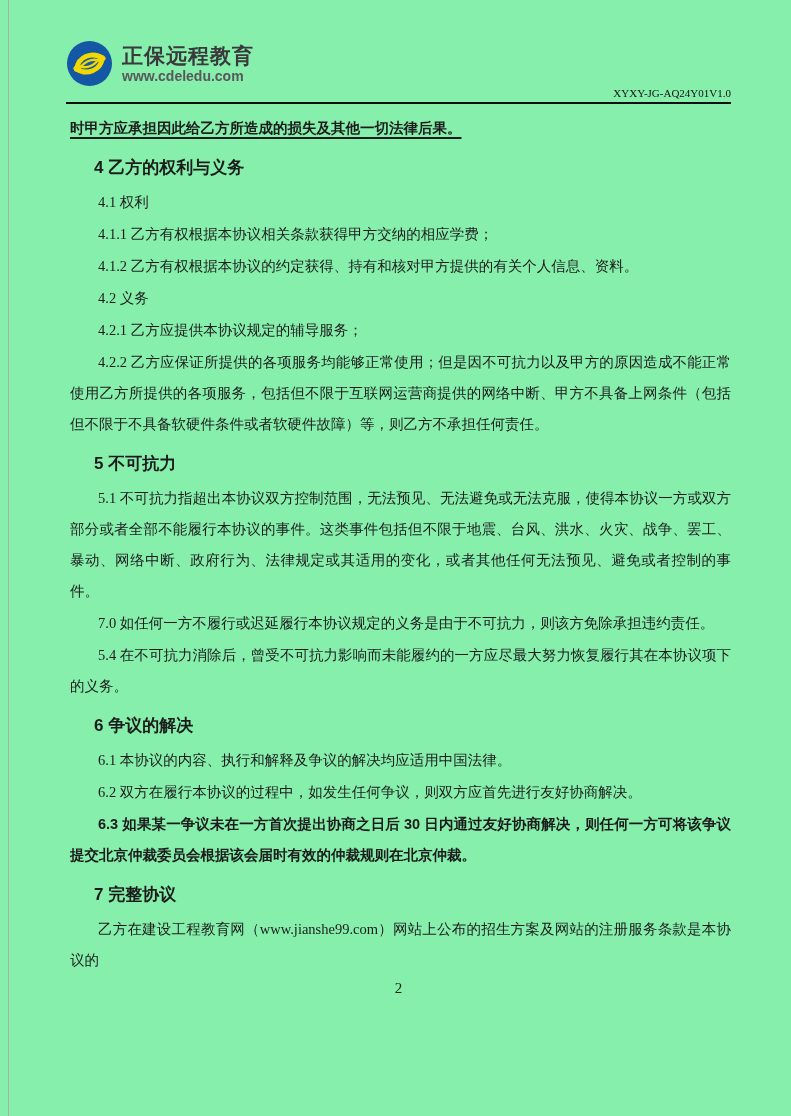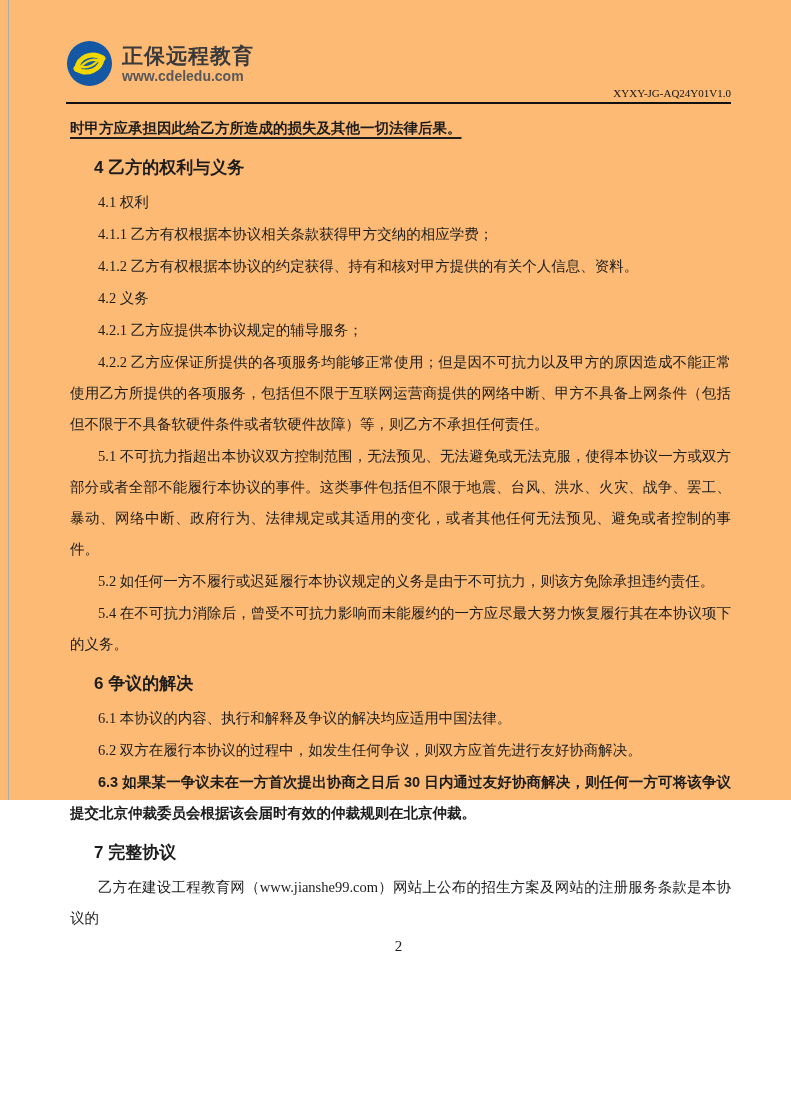--- a/index.html
+++ b/index.html
@@ -6,22 +6,22 @@
     margin: 0;
     padding: 0;
     width: 791px;
     height: 1116px;
     background: #ffffff;
     overflow: hidden;
   }
   .page {
     position: relative;
     width: 791px;
-    height: 800px;
-    background: #fdba74;
+    height: 1116px;
+    background: #86efac;
     font-family: "Liberation Serif", "DejaVu Serif", serif;
     color: #1c1c1c;
   }
   .page-edge-line {
     position: absolute;
     left: 8px;
     top: 0;
     bottom: 0;
     width: 1px;
     background: #adadad;
@@ -139,22 +139,23 @@
   <div class="content">
 
   <div class="para bold underline noindent">时甲方应承担因此给乙方所造成的损失及其他一切法律后果。</div>
       <div class="heading">4 乙方的权利与义务</div>
       <div class="para">4.1 权利</div>
       <div class="para">4.1.1 乙方有权根据本协议相关条款获得甲方交纳的相应学费；</div>
       <div class="para">4.1.2 乙方有权根据本协议的约定获得、持有和核对甲方提供的有关个人信息、资料。</div>
       <div class="para">4.2 义务</div>
       <div class="para">4.2.1 乙方应提供本协议规定的辅导服务；</div>
       <div class="para">4.2.2 乙方应保证所提供的各项服务均能够正常使用；但是因不可抗力以及甲方的原因造成不能正常使用乙方所提供的各项服务，包括但不限于互联网运营商提供的网络中断、甲方不具备上网条件（包括但不限于不具备软硬件条件或者软硬件故障）等，则乙方不承担任何责任。</div>
+      <div class="heading">5 不可抗力</div>
       <div class="para">5.1 不可抗力指超出本协议双方控制范围，无法预见、无法避免或无法克服，使得本协议一方或双方部分或者全部不能履行本协议的事件。这类事件包括但不限于地震、台风、洪水、火灾、战争、罢工、暴动、网络中断、政府行为、法律规定或其适用的变化，或者其他任何无法预见、避免或者控制的事件。</div>
-      <div class="para">5.2 如任何一方不履行或迟延履行本协议规定的义务是由于不可抗力，则该方免除承担违约责任。</div>
+      <div class="para">7.0 如任何一方不履行或迟延履行本协议规定的义务是由于不可抗力，则该方免除承担违约责任。</div>
       <div class="para">5.4 在不可抗力消除后，曾受不可抗力影响而未能履约的一方应尽最大努力恢复履行其在本协议项下的义务。</div>
       <div class="heading">6 争议的解决</div>
       <div class="para">6.1 本协议的内容、执行和解释及争议的解决均应适用中国法律。</div>
       <div class="para">6.2 双方在履行本协议的过程中，如发生任何争议，则双方应首先进行友好协商解决。</div>
       <div class="para bold">6.3 如果某一争议未在一方首次提出协商之日后 30 日内通过友好协商解决，则任何一方可将该争议提交北京仲裁委员会根据该会届时有效的仲裁规则在北京仲裁。</div>
       <div class="heading">7 完整协议</div>
       <div class="para">乙方在建设工程教育网（www.jianshe99.com）网站上公布的招生方案及网站的注册服务条款是本协议的</div>
     </div>
 
   <div class="footer">

